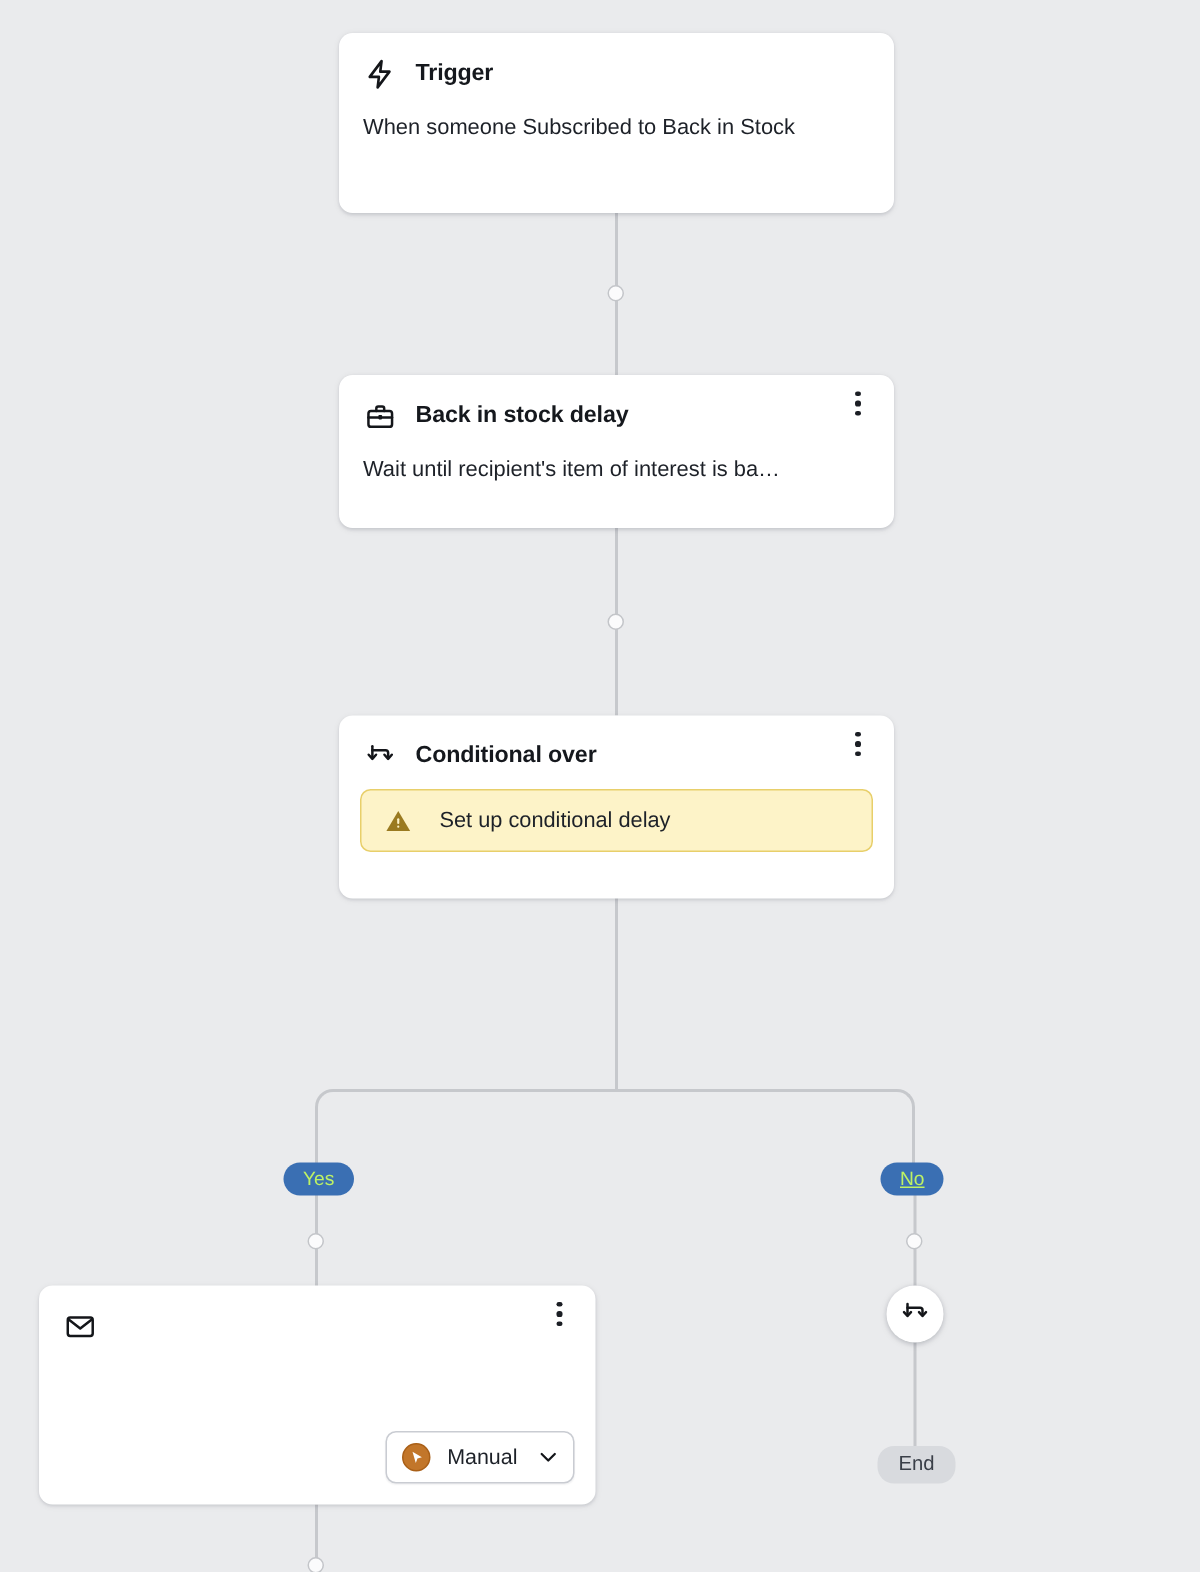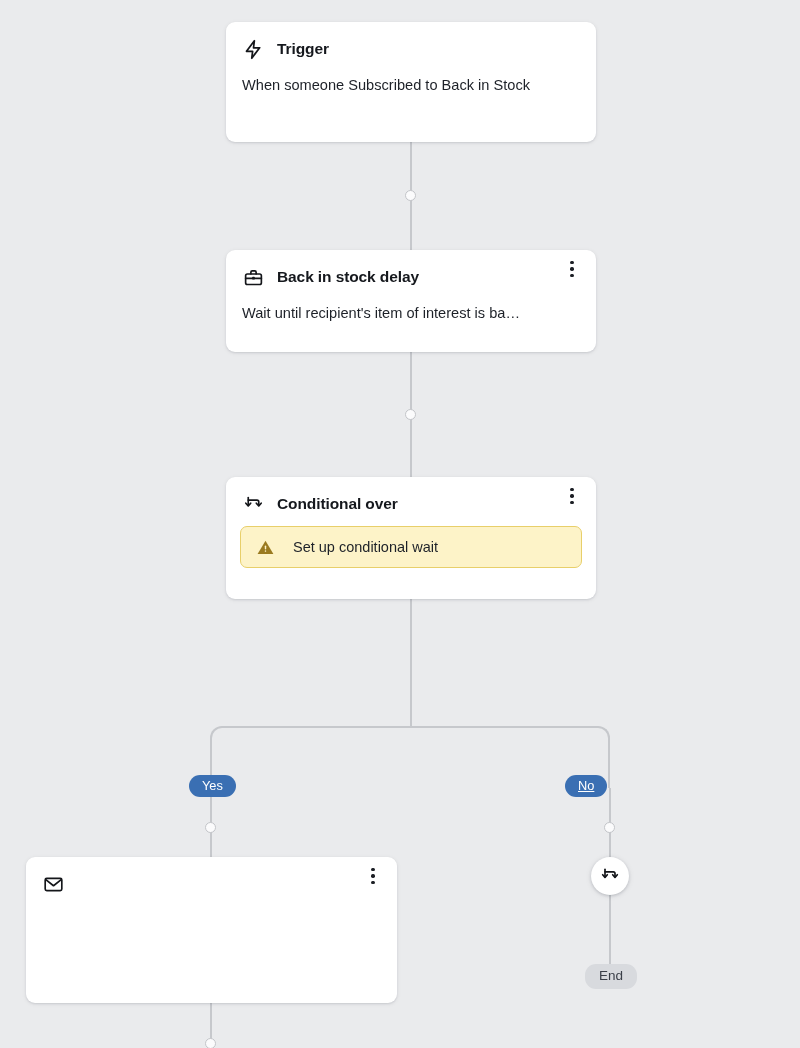--- a/index.html
+++ b/index.html
@@ -121,21 +121,21 @@
   .warn-text {
     font-size: 14.5px;
     color: #1d2128;
     line-height: 20px;
   }
 
   
   .pill {
     position: absolute;
     background: #3a6fb3;
-    color: #ffffff;
+    color: #bef264;
     font-size: 12.8px;
     font-weight: normal;
     border-radius: 11px;
     padding: 3px 13px 4px 13px;
     line-height: 15px;
     white-space: nowrap;
   }
 
   
   .end-badge {
@@ -275,27 +275,27 @@
     </div>
     <div class="warn-wrap">
       <div class="warn">
         <span class="warn-icon">
           <svg viewBox="0 0 24 24" width="19" height="19" fill="currentColor">
             <path d="M12 3.4 22 20.2H2L12 3.4z"></path>
             <rect x="11.1" y="9.4" width="1.8" height="5" rx="0.9" fill="#fdf3c8"></rect>
             <rect x="11.1" y="15.6" width="1.8" height="1.9" rx="0.9" fill="#fdf3c8"></rect>
           </svg>
         </span>
-        <span class="warn-text">Set up conditional wait</span>
+        <span class="warn-text">Set up conditional delay</span>
       </div>
     </div>
   </div>
 
   <div class="pill" style="left:189px; top:775px;">Yes</div>
-  <div class="pill" style="left:565px; top:775px;text-decoration:underline;">No</div>
+  <div class="pill" style="left:587px; top:775px;text-decoration:underline;">No</div>
 
   <div class="circle-node" style="left:591px; top:857px;">
     <span style="display:flex;">
       <svg viewBox="0 0 24 24" width="20" height="20" fill="none" stroke="currentColor" stroke-width="2" stroke-linecap="round" stroke-linejoin="round">
         <path d="M6 4v9"></path>
         <path d="M6 7h10a2 2 0 0 1 2 2v4"></path>
         <polyline points="3.2 10.5 6 13.6 8.8 10.5"></polyline>
         <polyline points="15.2 10.5 18 13.6 20.8 10.5"></polyline>
       </svg>
     </span>
@@ -310,15 +310,30 @@
           <rect x="2.5" y="5" width="19" height="14" rx="1.8"></rect>
           <polyline points="3.2 6.4 12 13.4 20.8 6.4"></polyline>
         </svg>
       </span>
       <span class="kebab">
           <i></i>
           <i></i>
           <i></i>
         </span>
     </div>
+    <div class="select-row">
+      <div class="select">
+        <span class="select-badge">
+          <svg viewBox="0 0 24 24" width="12" height="12" fill="#ffffff">
+            <path d="M6 3.5 18.5 11 12.6 12.6 10.4 18.5 6 3.5z"></path>
+          </svg>
+        </span>
+        <span class="select-label">Manual</span>
+        <span class="chev">
+          <svg viewBox="0 0 24 24" width="15" height="15" fill="none" stroke="currentColor" stroke-width="2.4" stroke-linecap="round" stroke-linejoin="round">
+            <polyline points="5 8.5 12 15.5 19 8.5"></polyline>
+          </svg>
+        </span>
+      </div>
+    </div>
   </div>
 
 </div>
 
 </body></html>

